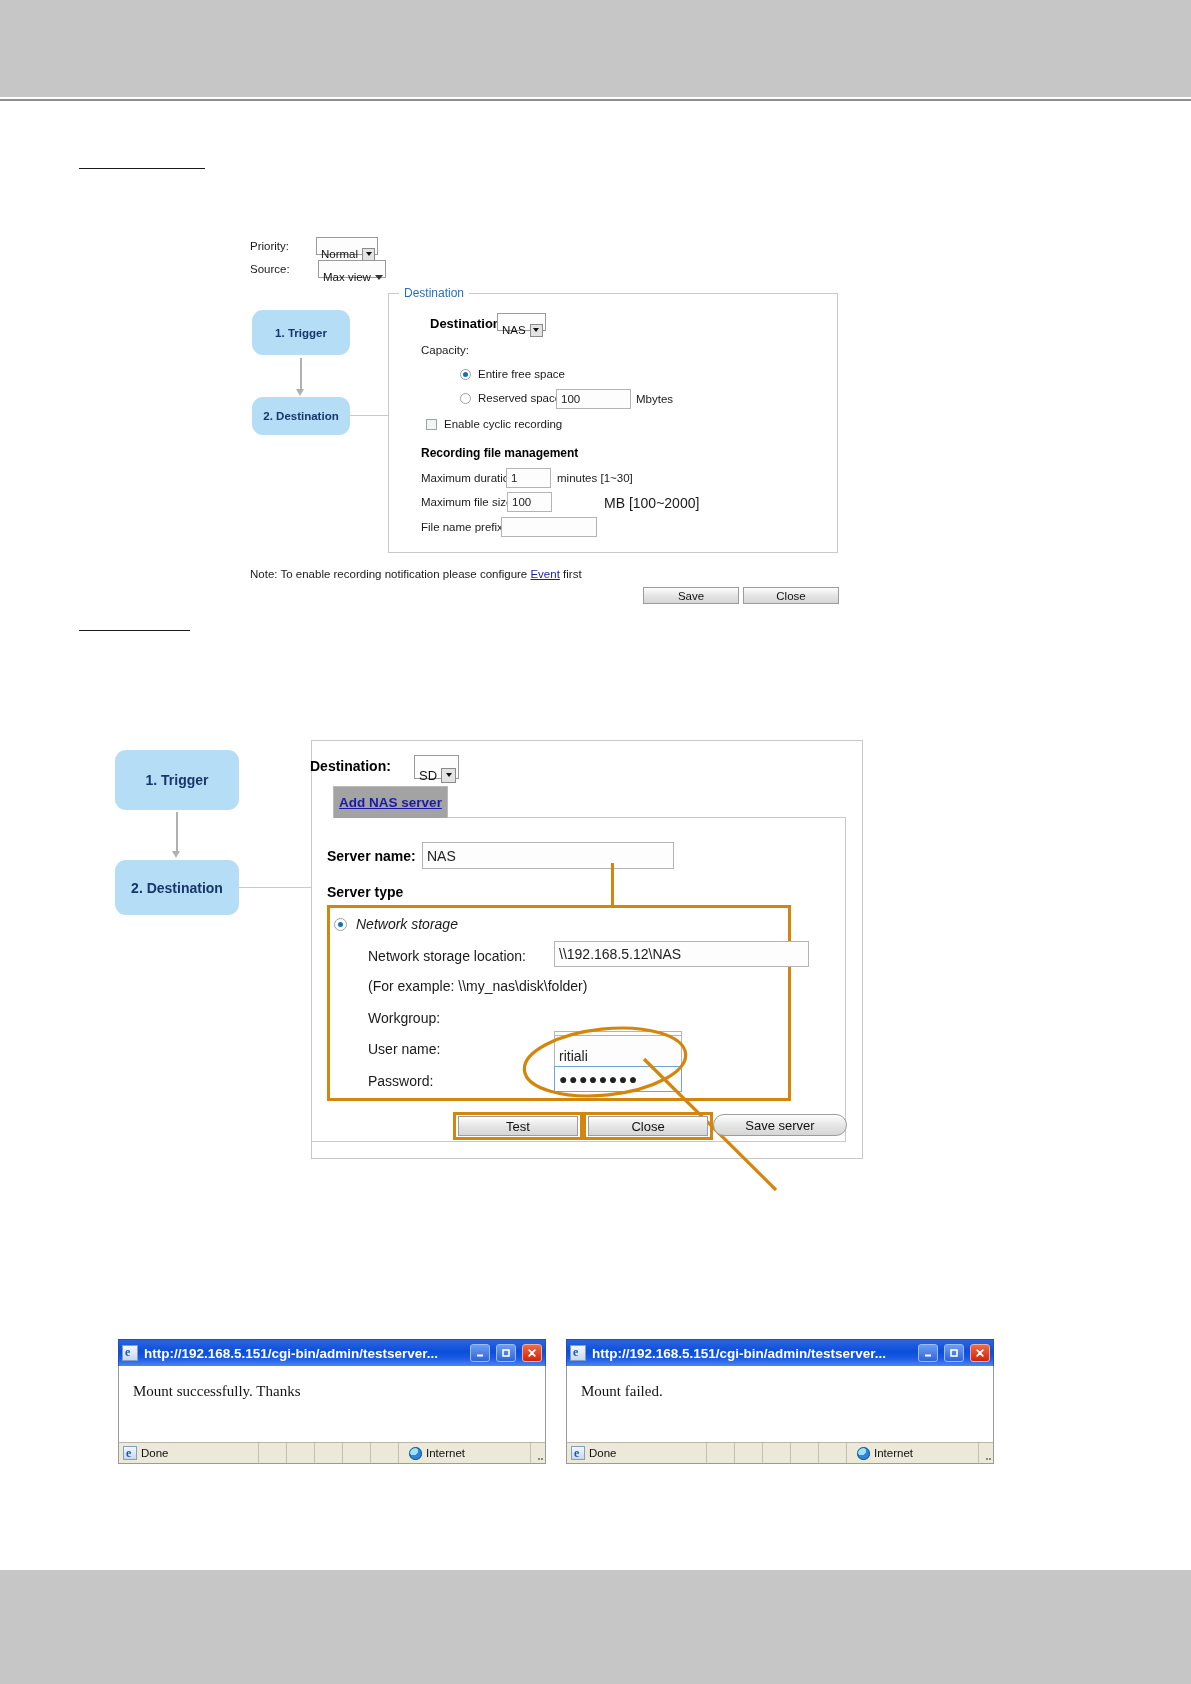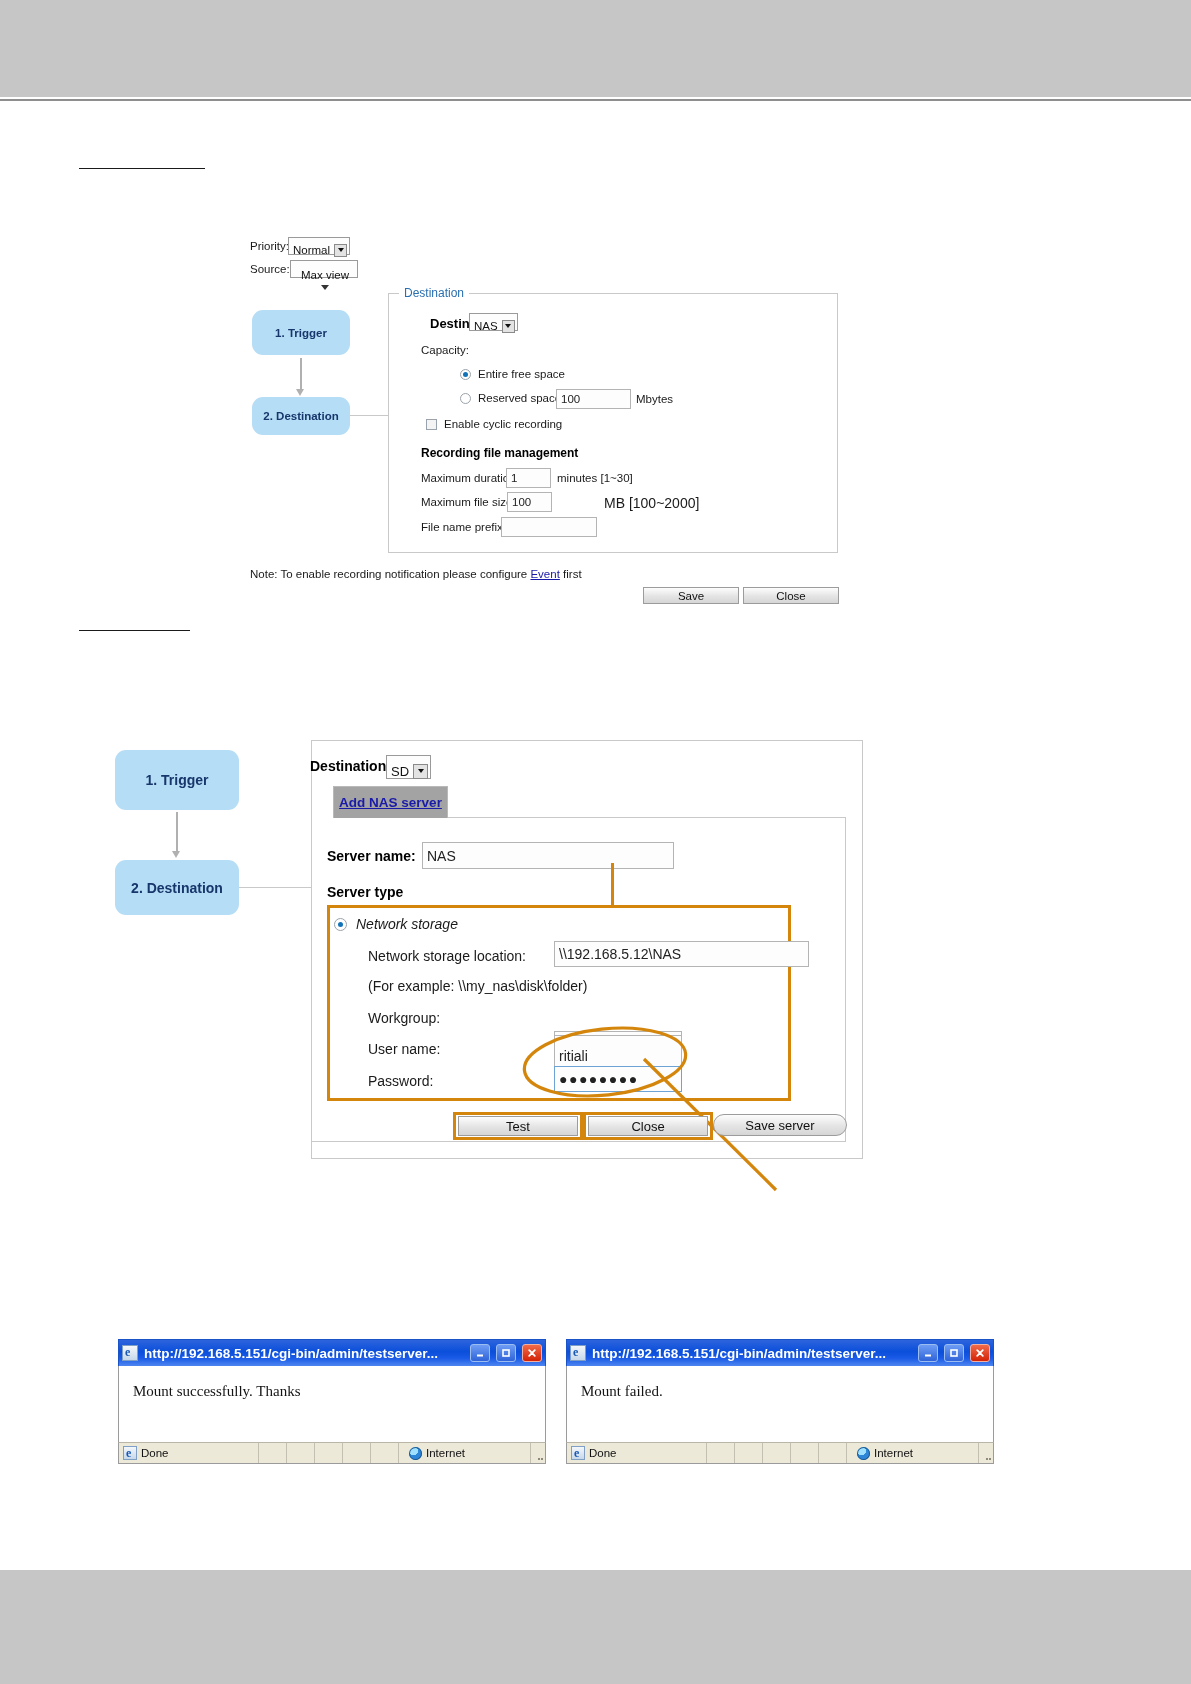--- a/index.html
+++ b/index.html
@@ -31,22 +31,22 @@
   .lbl{ color:#1a1a1a; font-size:11.5px; white-space:nowrap; }
   .lbl-b{ color:#000; font-size:13px; font-weight:bold; white-space:nowrap; }
   .txtbox{
     background:#fdfdfd; border:1px solid #b4b4b4;
     font-family:"Liberation Sans", sans-serif;
     font-size:11.5px; color:#222; padding:1px 4px;
     display:flex; align-items:center;
   }
   .selbox{
     background:#fdfdfd; border:1px solid #9a9a9a;
-    font-size:11.5px; color:#111; padding:8px 2px 0 4px;
-    display:flex; align-items:center; gap:4px;
+    font-size:11.5px; color:#111; padding:16px 2px 0 4px;
+    display:flex; align-items:center; gap:4px;margin-left:28px;
   }
   .sel-arrow{
     width:13px; height:13px; background:#e3e3e3;
     border:1px solid #8a8a8a; display:flex;
     align-items:center; justify-content:center;
   }
   .sel-arrow i{
     width:0;height:0;border-left:3.5px solid transparent;
     border-right:3.5px solid transparent;border-top:4px solid #111;display:block;
   }
@@ -140,21 +140,21 @@
 
 <div class="lbl" style="position:absolute;left:250px;top:240px;">Priority:</div>
 <div class="selbox" style="position:absolute;left:288px;top:237px;height:18px;">
   <span>Normal</span>
   <span class="sel-arrow">
       <i></i>
     </span>
 </div>
 
 <div class="lbl" style="position:absolute;left:250px;top:263px;">Source:</div>
-<div class="selbox" style="position:absolute;left:290px;top:260px;height:18px;width:68px;justify-content:space-between;flex-direction:column;">
+<div class="selbox" style="position:absolute;left:290px;top:260px;height:18px;width:68px;justify-content:space-between;">
   <span>Max view</span>
   <span class="sel-arrow-plain"></span>
 </div>
 
 <div class="flowbox" style="position:absolute;left:252px;top:310px;width:98px;height:45px;font-size:11.5px;">
   <span>1.  Trigger</span>
 </div>
 <div class="flow-arrow-line" style="left:300px;top:358px;height:32px;"></div>
 <div class="flow-arrow-head" style="left:296px;top:389px;"></div>
 <div class="flowbox" style="position:absolute;left:252px;top:397px;width:98px;height:38px;font-size:11.5px;">

